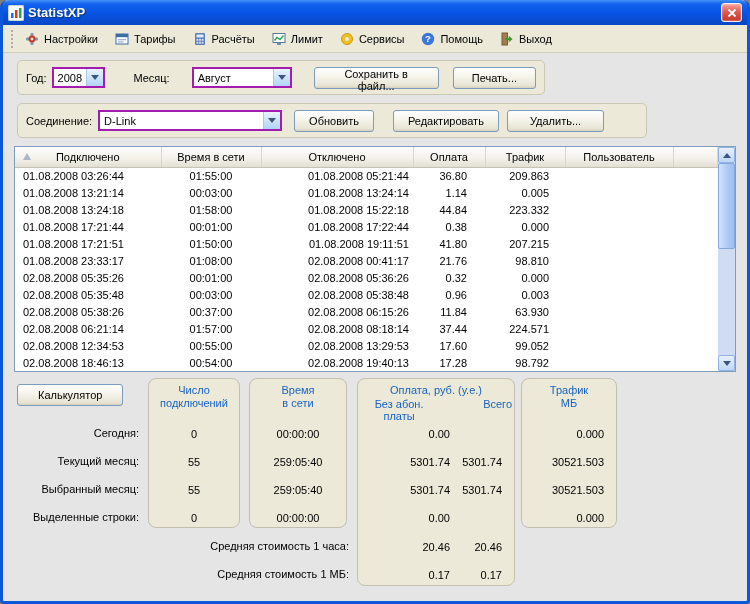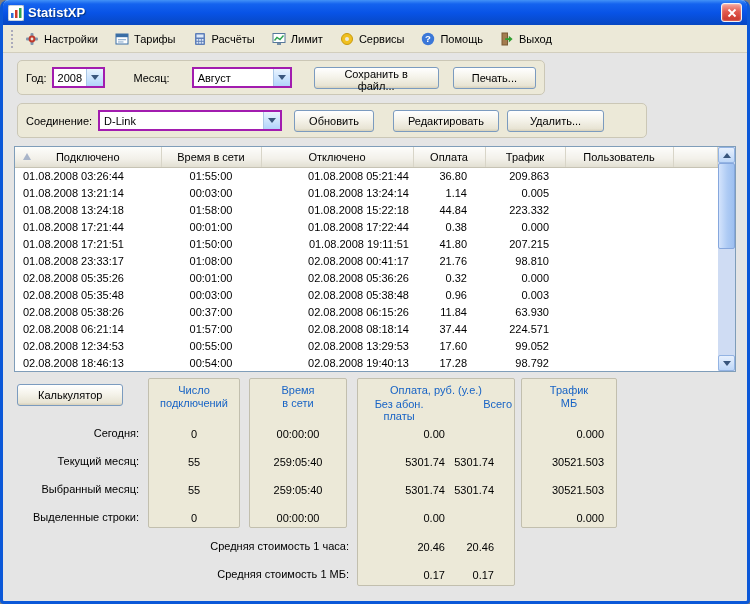--- a/index.html
+++ b/index.html
@@ -114,21 +114,21 @@
   .calc-btn { position:absolute; left:0; top:6px; padding:0 20px; }
   .row-label {
     position:absolute; left:0; width:122px; text-align:right;
     font-size:11px; color:#000; line-height:14px;
   }
   .avg-label {
     position:absolute; left:96px; width:236px; text-align:right;
     font-size:11px; color:#000; line-height:14px;
   }
   .sbox {
-    position:absolute; top:0; border:1px solid #c2bfae; border-radius:2px;
+    position:absolute; top:0; border:1px solid #c2bfae; border-radius:8px;
     background:#ECE9D8;
   }
   .sbox-conn    { left:131px; width:92px;  height:150px; }
   .sbox-time    { left:232px; width:98px;  height:150px; }
   .sbox-pay     { left:340px; width:158px; height:208px; }
   .sbox-traffic { left:504px; width:96px;  height:150px; }
   .sbox-head {
     position:absolute; top:5px; left:0; right:0; text-align:center;
     color:#1763c5; font-size:11px; line-height:13px; white-space:pre-line;
   }
@@ -137,21 +137,21 @@
     color:#1763c5; font-size:11px; line-height:12px;gap:45px;
   }
   .ps1 { width:92px; text-align:center; white-space:pre-line; }
   .ps2 { flex:1; text-align:center; }
   .vrow {
     position:absolute; left:0; right:0; text-align:center;
     font-size:11px; color:#000; line-height:14px;
   }
   .vrow.tr { text-align:right; padding-right:12px; }
   .pay-row {
-    position:absolute; left:2px; right:20px; display:flex;
+    position:absolute; left:2px; right:12px; display:flex;
     font-size:11px; color:#000; line-height:14px;justify-content:flex-end;
   }
   .pv1 { width:90px; text-align:right; }
   .pv2 { width:52px; text-align:right; }
   .t48{top:48px} .t76{top:76px} .t104{top:104px} .t132{top:132px}
   .t161{top:161px} .t189{top:189px}
 </style>
 </head>
 <body>
 

